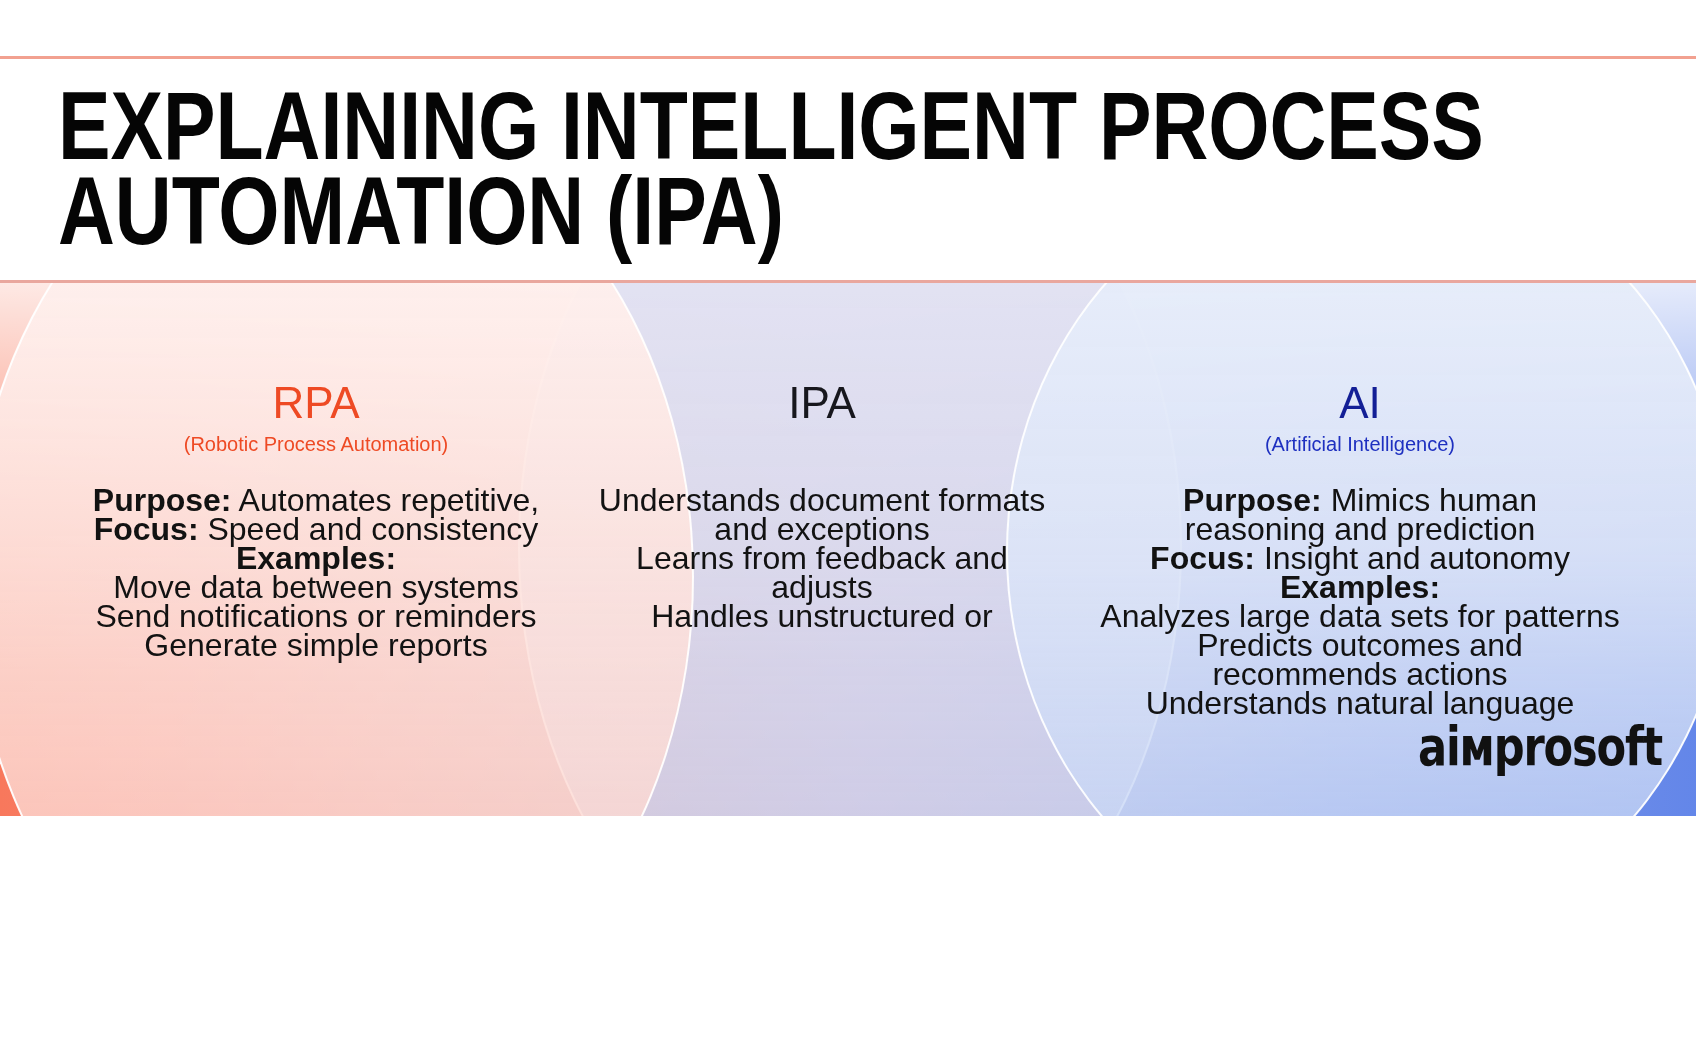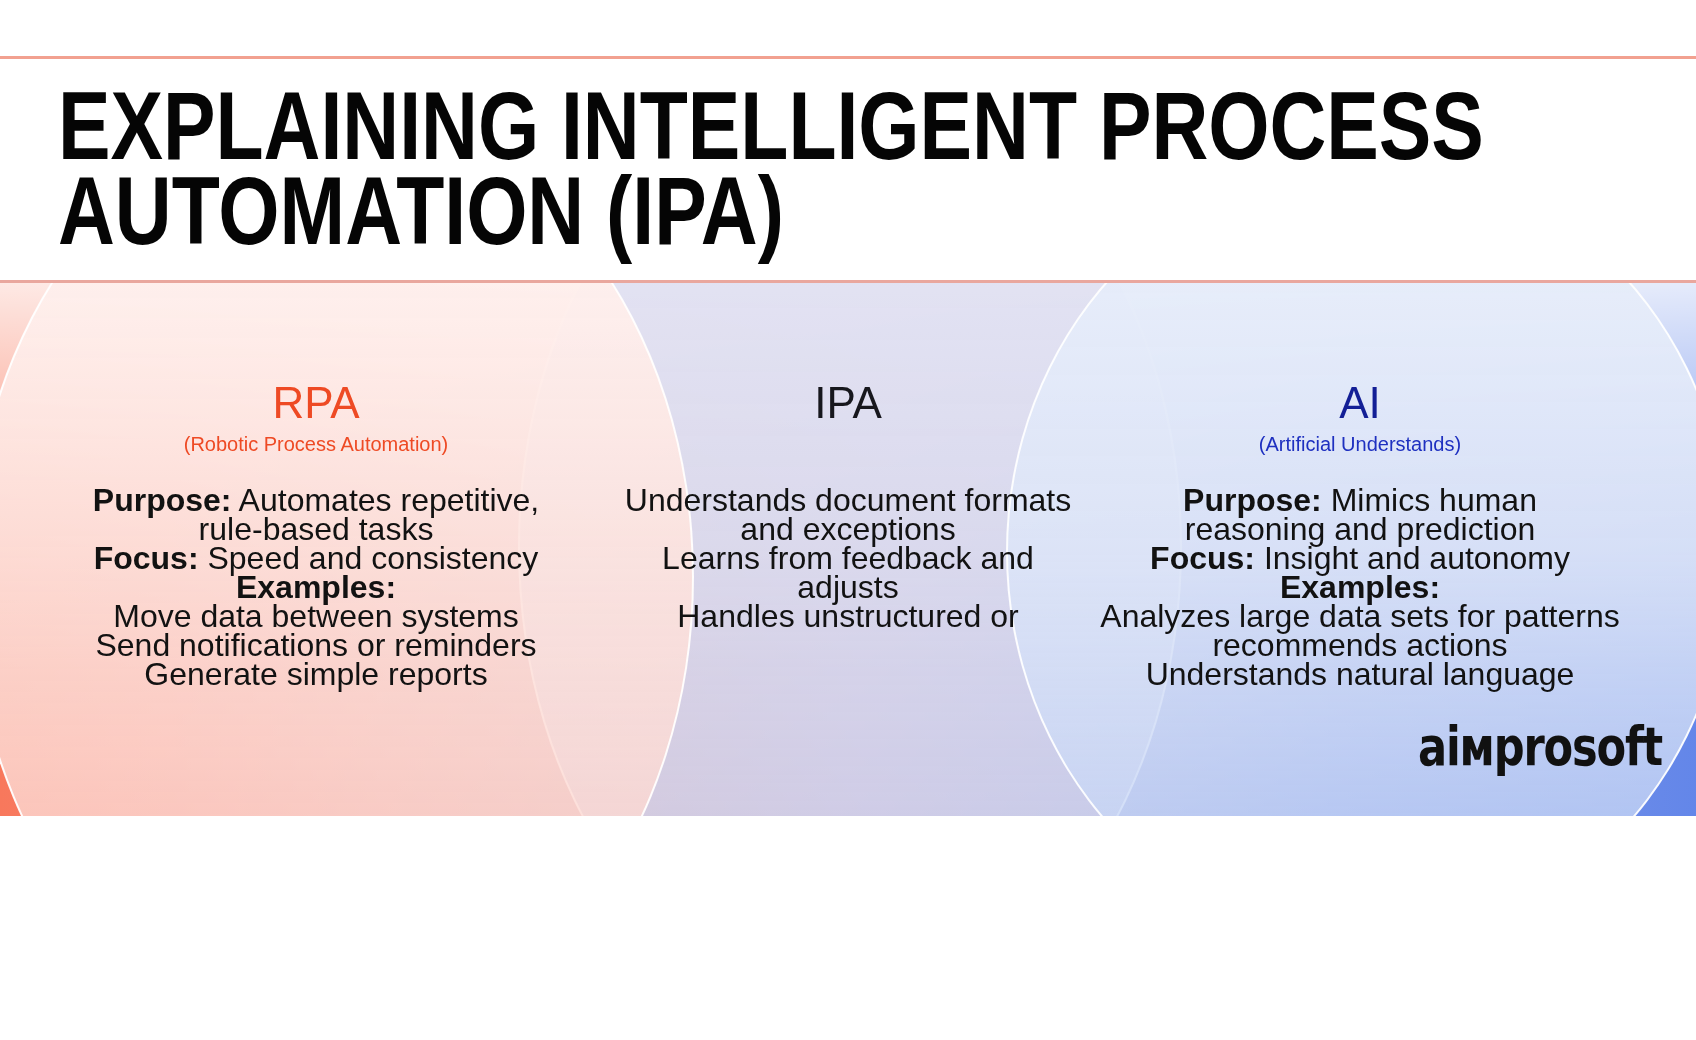--- a/index.html
+++ b/index.html
@@ -42,21 +42,21 @@
   }
   .title{
     position:absolute; left:58px; top:83px;
     font-size:96px; line-height:85px; font-weight:700; color:#050505;
     letter-spacing:0px; white-space:nowrap;
     transform:scaleX(0.82); transform-origin:left top;
   }
   
   .section{position:absolute; top:380px; text-align:center; z-index:5; color:var(--body-text,#121212);}
   .section.rpa{left:76px;  width:480px;}
-  .section.ipa{left:608px; width:480px;}
+  .section.ipa{left:582px; width:480px;}
   .section.ai {left:1100px;width:520px;}
   .sec-title{font-size:44px; line-height:46px; font-weight:400;}
   .section.rpa .sec-title{color:var(--accent-rpa,#ee4a24);text-align:center;}
   .section.ipa .sec-title{color:#17171d;}
   .section.ai  .sec-title{color:var(--accent-ai-title,#131f96);text-align:center;}
   .sec-sub{font-size:20px; line-height:36px; height:36px; font-weight:400;}
   .section.rpa .sec-sub{color:var(--accent-rpa,#ee4a24);}
   .section.ai  .sec-sub{color:var(--accent-ai-subtitle,#1e30c0);}
   .sec-body{margin-top:24px; font-size:32px; line-height:29px;}
   .sec-body .bline b{font-weight:700;}
@@ -84,21 +84,20 @@
       <div>AUTOMATION (IPA)</div>
     </div>
     <div class="rule-bottom"></div>
   </div>
 
   <div class="section rpa">
     <div class="sec-title">RPA</div>
     <div class="sec-sub">(Robotic Process Automation)</div>
     <div class="sec-body">
         <div class="bline"><b>Purpose:</b> Automates repetitive,</div>
-        <div class="bline">rule-based tasks</div>
         <div class="bline"><b>Focus:</b> Speed and consistency</div>
         <div class="bline"><b>Examples:</b></div>
         <div class="bline">Move data between systems</div>
         <div class="bline">Send notifications or reminders</div>
         <div class="bline">Generate simple reports</div>
       </div>
   </div>
 
   <div class="section ipa">
     <div class="sec-title">IPA</div>
@@ -106,27 +105,28 @@
     <div class="sec-body">
         <div class="bline">Understands document formats</div>
         <div class="bline">and exceptions</div>
         <div class="bline">Learns from feedback and adjusts</div>
         <div class="bline">Handles unstructured or</div>
       </div>
   </div>
 
   <div class="section ai">
     <div class="sec-title">AI</div>
-    <div class="sec-sub">(Artificial Understands)</div>
+    <div class="sec-sub">(Artificial Intelligence)</div>
     <div class="sec-body">
         <div class="bline"><b>Purpose:</b> Mimics human</div>
         <div class="bline">reasoning and prediction</div>
         <div class="bline"><b>Focus:</b> Insight and autonomy</div>
         <div class="bline"><b>Examples:</b></div>
         <div class="bline">Analyzes large data sets for patterns</div>
+        <div class="bline">Predicts outcomes and</div>
         <div class="bline">recommends actions</div>
         <div class="bline">Understands natural language</div>
       </div>
   </div>
 
   <div class="logo">aiмprosoft</div>
 
 </div>
 
 </body></html>

